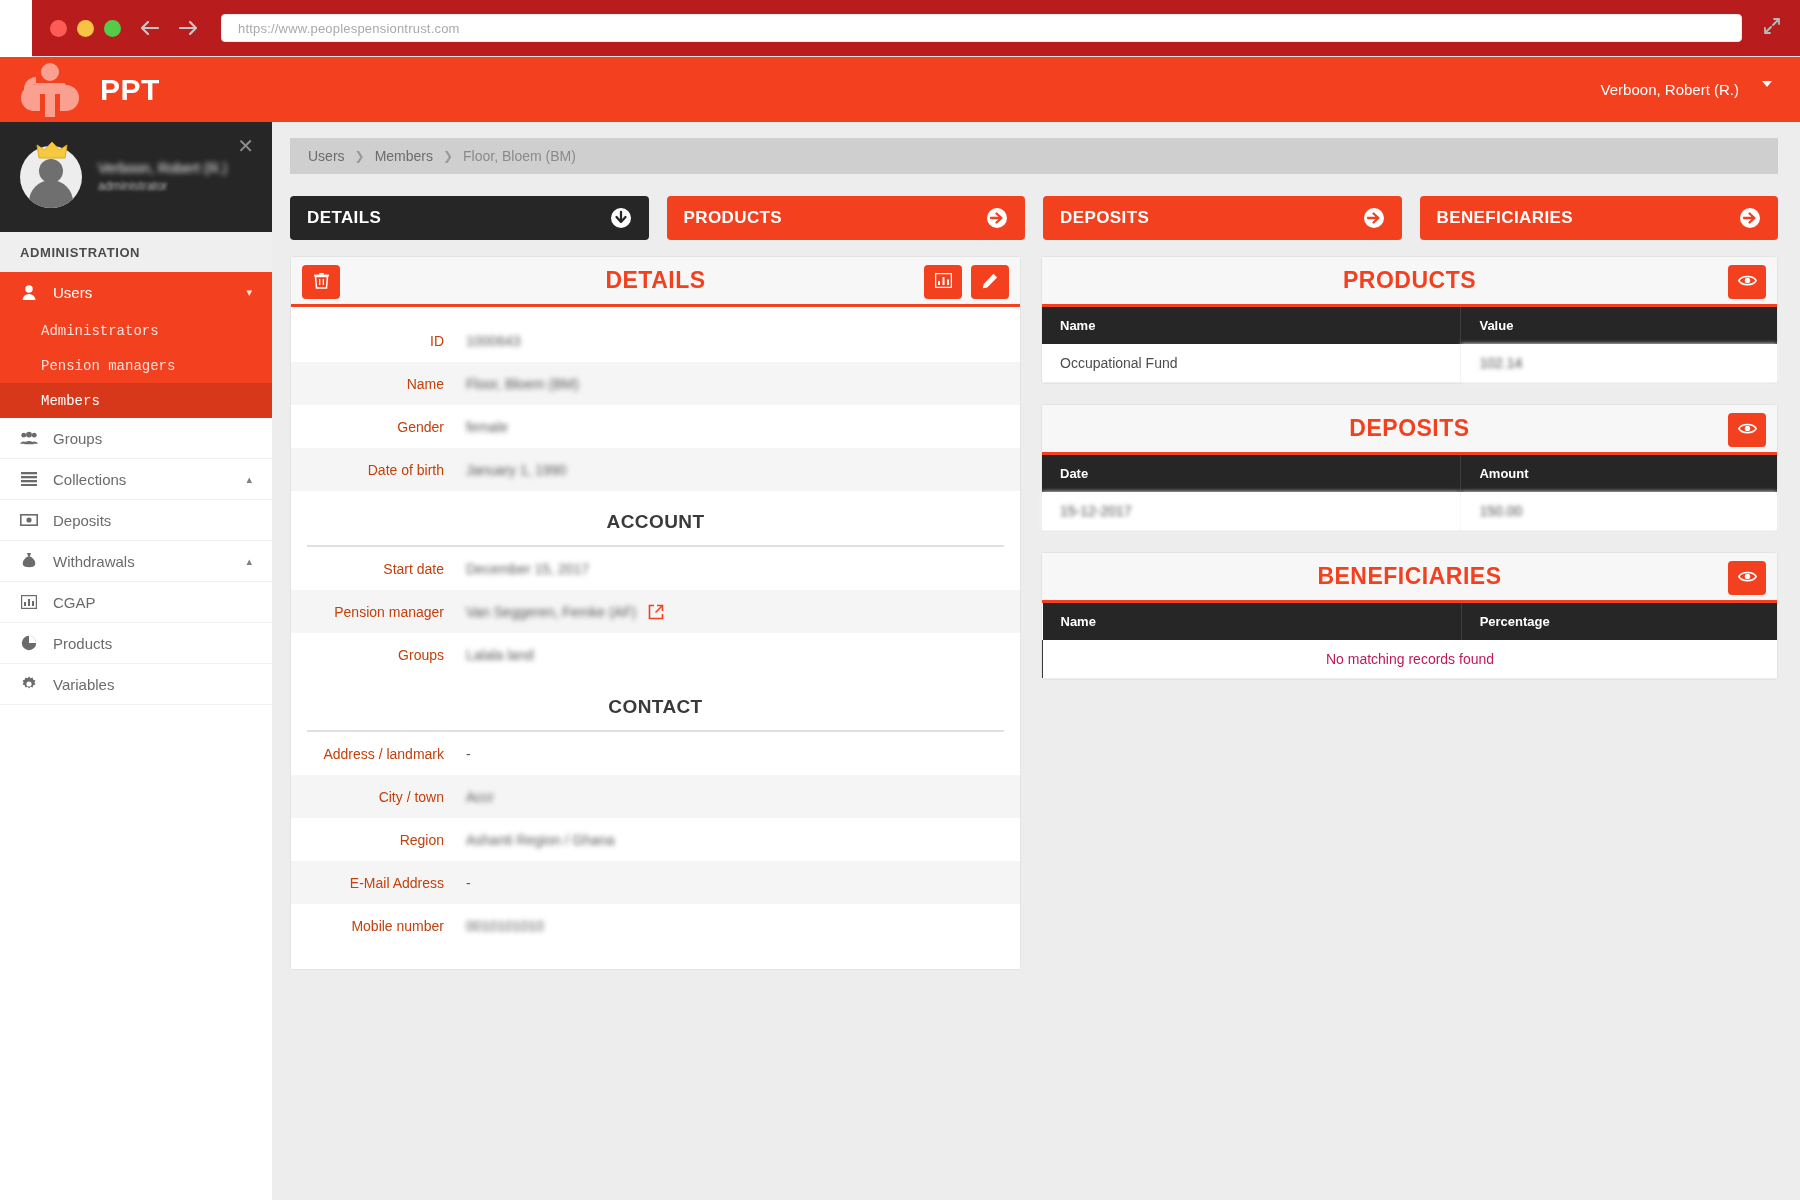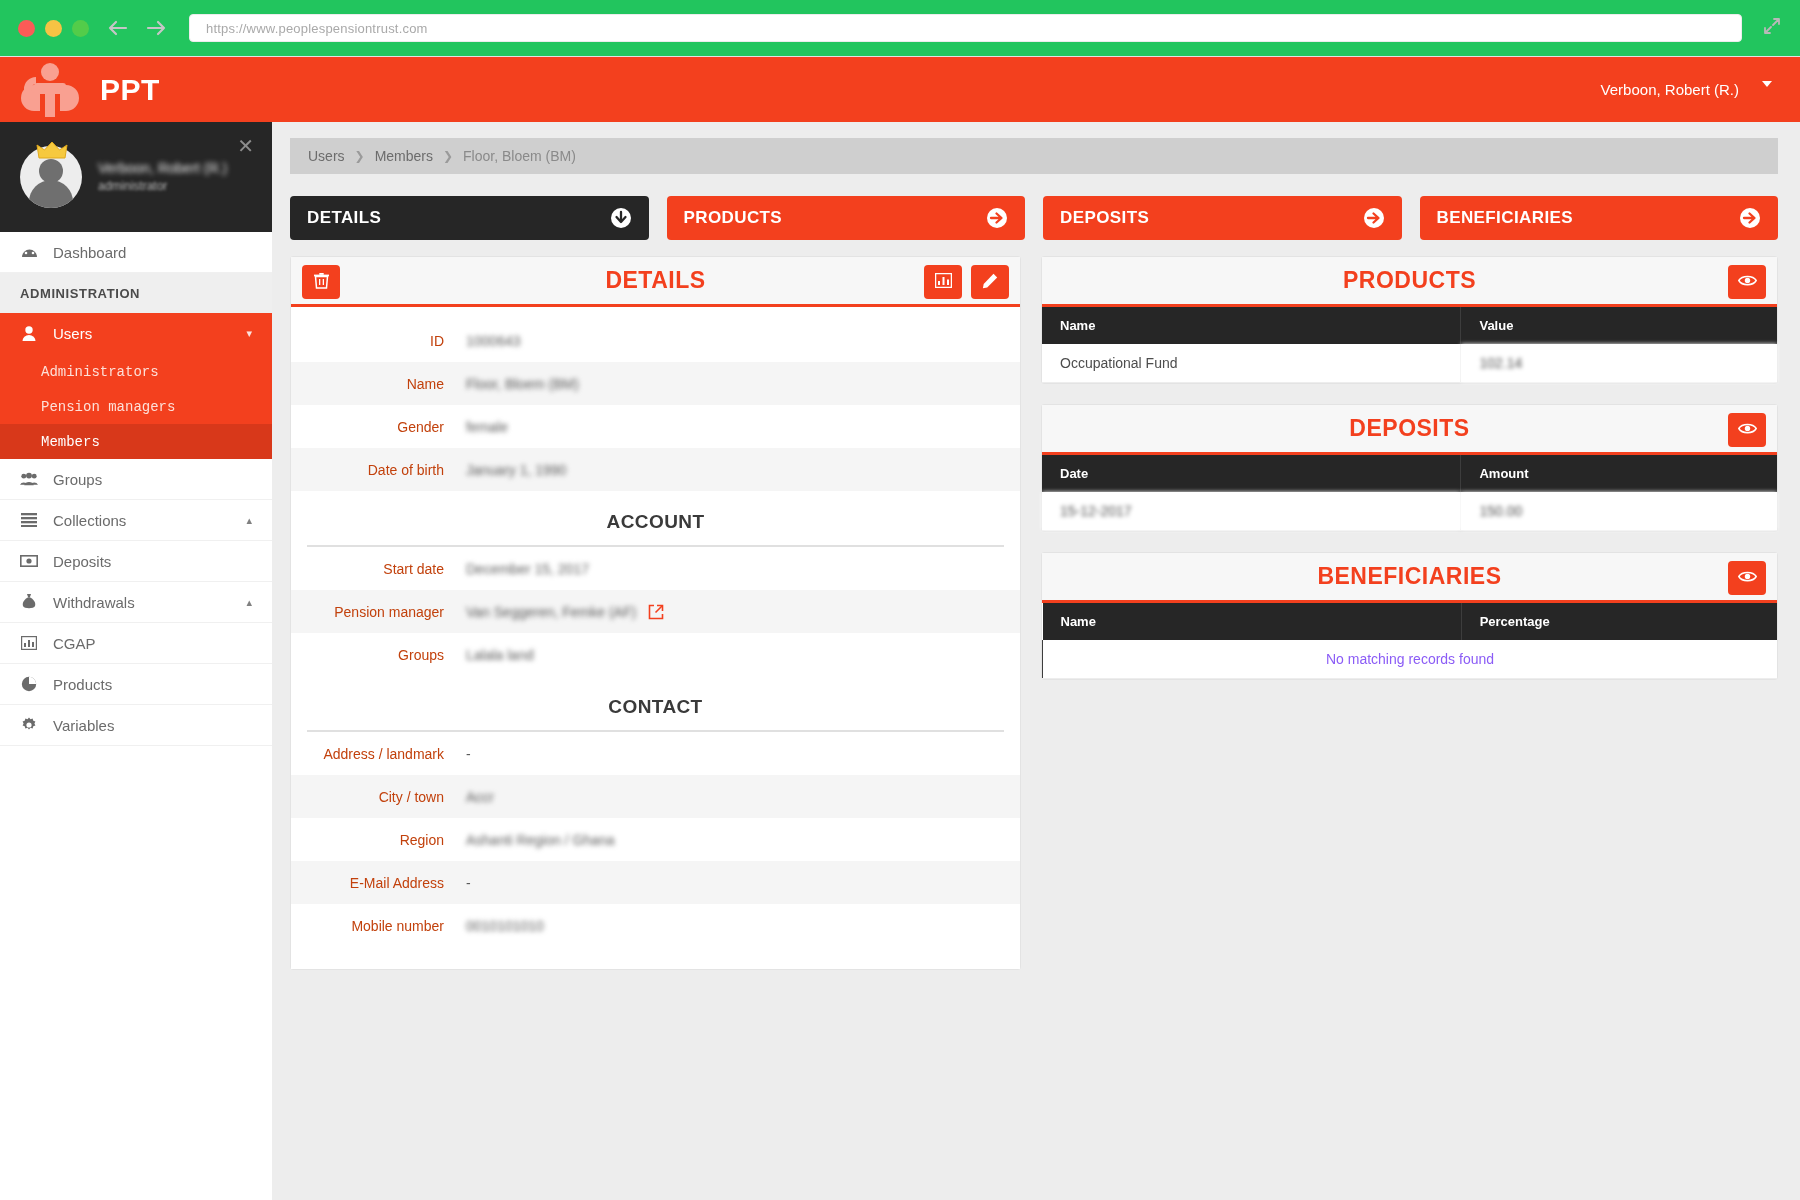--- a/index.html
+++ b/index.html
@@ -6,22 +6,22 @@
   html, body { width: 1800px; height: 1200px; }
   body {
     font-family: "Liberation Sans", sans-serif;
     background: #ffffff;
     overflow: hidden;
   }
   .app { position: relative; width: 1800px; height: 1200px; background:#fff; }
 
   
   .browser-bar {
-    height: 57px; background:#22c55e; display:flex; align-items:center;
-    padding: 0 18px; border-bottom:1px solid #e2e2e2;
+    height: 57px; background:#b91c1c; display:flex; align-items:center;
+    padding: 0 18px; border-bottom:1px solid #e2e2e2;margin-left:32px;
   }
   .dots { display:flex; gap:10px; align-items:center; margin-right:18px; }
   .dot { width:17px; height:17px; border-radius:50%; }
   .dot.red{background:#fc5b57;} .dot.yellow{background:#f6c344;} .dot.green{background:#53cc4a;}
   .nav-arrows { display:flex; gap:16px; margin-right:22px; color:#c6c6c6; }
   .nav-arrows svg { display:block; }
   .url-bar {
     flex:1; height:28px; background:#fff; border-radius:4px;
     display:flex; align-items:center; padding:0 16px;
     font-size:13px; color:#a9a9a9; letter-spacing:.2px;
@@ -133,21 +133,21 @@
   }
   .ext-link { color:#f3401e; display:inline-flex; }
 
   .mini-card { margin-bottom:20px; }
   .tbl { width:100%; border-collapse:collapse; background:#fff; }
   .tbl th {
     background:#262626; color:#fff; text-align:left; font-size:13px;
     padding:11px 18px; font-weight:bold;
   }
   .tbl td { padding:11px 18px; font-size:14px; color:#4d4d4d; border-bottom:1px solid #ededed; background:#fff; }
-  .tbl td.empty { text-align:center; color:#8b5cf6;margin-left:40px; }
+  .tbl td.empty { text-align:center; color:#be185d;margin-left:40px; }
   .col-split th:last-child, .col-split td:last-child { border-left:1px solid #3d3d3d; }
   .tbl td.vsplit { border-left:1px solid #ededed; }
 </style>
 </head>
 <body>
 
 <div class="app">
 
   <div class="browser-bar">
     <div class="dots">
@@ -212,30 +212,20 @@
             </svg>
           </span>
         </div>
         <div class="profile-text">
           <div class="profile-name">Verboon, Robert (R.)</div>
           <div class="profile-role">administrator</div>
         </div>
         <span class="profile-close">✕</span>
       </div>
 
-      <div class="nav-item">
-        <span class="nav-ico">
-          <svg width="17" height="14" viewBox="0 0 17 14">
-              <path d="M1 12 a7.5 7.5 0 0 1 15 0 z" fill="#6b6b6b"></path>
-              <circle cx="5" cy="8" r="1.3" fill="#fff"></circle>
-              <circle cx="12" cy="8" r="1.3" fill="#fff"></circle>
-            </svg>
-        </span>
-        <span>Dashboard</span>
-      </div>
 
       <div class="nav-section">ADMINISTRATION</div>
 
       <div class="nav-item active">
         <span class="nav-ico">
           <svg width="14" height="15" viewBox="0 0 14 15">
               <circle cx="7" cy="4" r="3.7" fill="#fff"></circle>
               <path d="M0.5 15 a6.5 6 0 0 1 13 0 z" fill="#fff"></path>
             </svg>
         </span>

